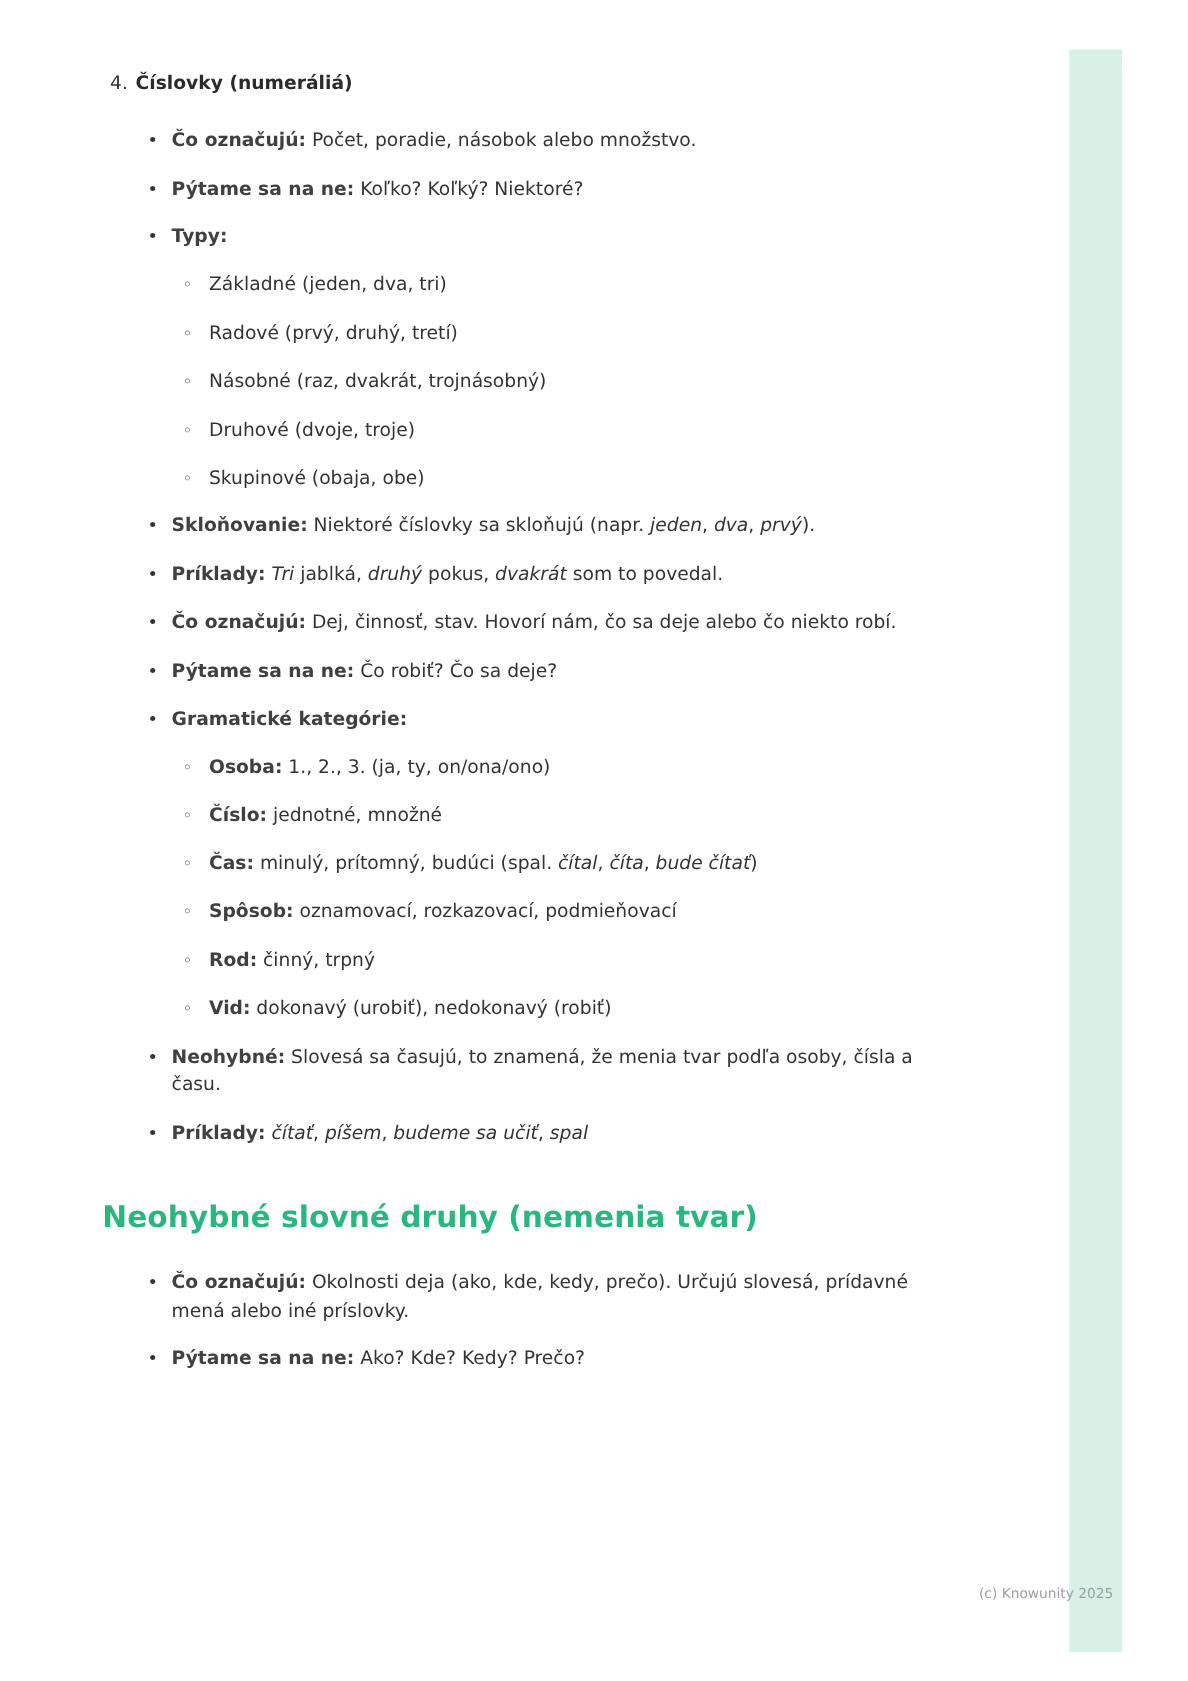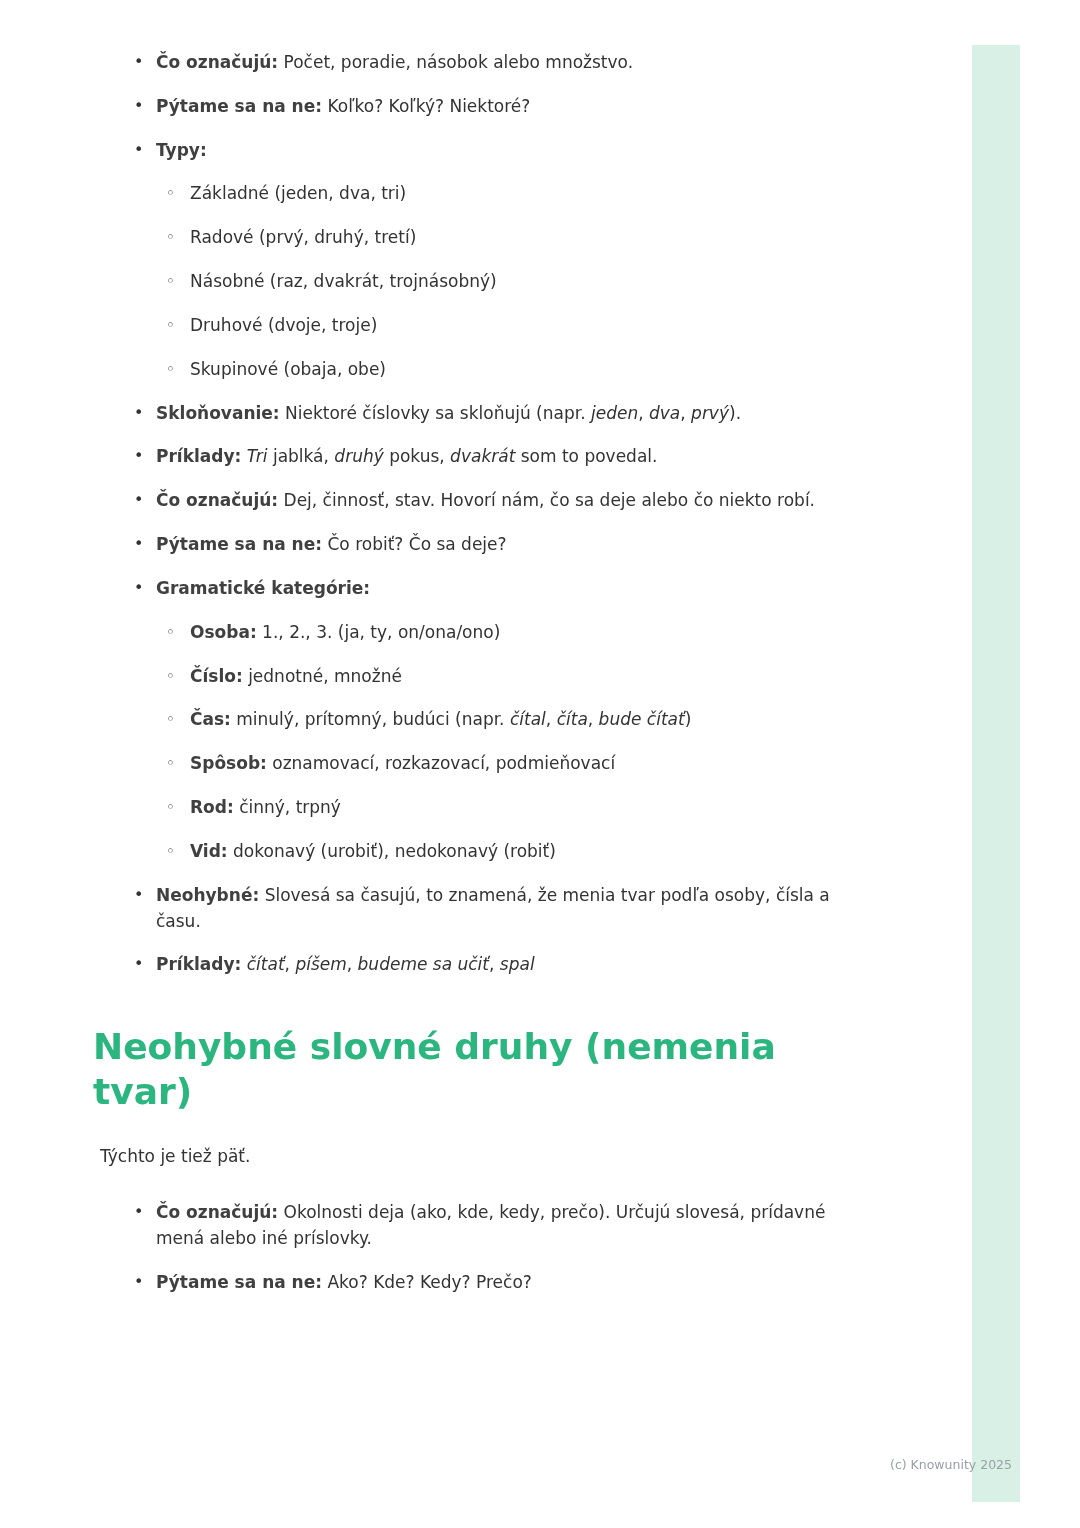--- a/index.html
+++ b/index.html
@@ -67,42 +67,43 @@
     padding-top: 1px;
   }
   .tx {
     flex: 1 1 auto;
   }
   .b { font-weight: 700; color: #404040; }
   .i { font-style: italic; }
   .n { }
   h2.green-heading {
     color: #2bb57f;
-    font-size: 36px;
+    font-size: 27px;
     font-weight: 700;
     margin: 46px 0 30px -7px;
     line-height: 1.25;
   }
   p.para {
     margin: 0 0 30px 0;
   }
   .watermark {
     position: absolute;
     right: 68px;
-    bottom: 56px;
+    bottom: 72px;
     font-size: 12.5px;
     color: #9aa0a6;
   }
 </style>
 </head>
 <body>
 
 <div class="page">
   <div class="accent-strip"></div>
   <div class="content">
+      <div class="numbered"><span class="num">4.</span><span class="ttl">Číslovky (numeráliá)</span></div>
       <div class="bullet">
         <span class="mk">•</span>
         <div class="tx"><span class="b">Čo označujú:</span><span class="n"> Počet, poradie, násobok alebo množstvo.</span></div>
       </div>
       <div class="bullet">
         <span class="mk">•</span>
         <div class="tx"><span class="b">Pýtame sa na ne:</span><span class="n"> Koľko? Koľký? Niektoré?</span></div>
       </div>
       <div class="bullet">
         <span class="mk">•</span>
@@ -151,21 +152,21 @@
       <div class="sub">
         <span class="mk">◦</span>
         <div class="tx"><span class="b">Osoba:</span><span class="n"> 1., 2., 3. (ja, ty, on/ona/ono)</span></div>
       </div>
       <div class="sub">
         <span class="mk">◦</span>
         <div class="tx"><span class="b">Číslo:</span><span class="n"> jednotné, množné</span></div>
       </div>
       <div class="sub">
         <span class="mk">◦</span>
-        <div class="tx"><span class="b">Čas:</span><span class="n"> minulý, prítomný, budúci (napr. </span><span class="i">čítal</span><span class="n">, </span><span class="i">číta</span><span class="n">, </span><span class="i">bude čítať</span><span class="n">)</span></div>
+        <div class="tx"><span class="b">Čas:</span><span class="n"> minulý, prítomný, budúci (spal. </span><span class="i">čítal</span><span class="n">, </span><span class="i">číta</span><span class="n">, </span><span class="i">bude čítať</span><span class="n">)</span></div>
       </div>
       <div class="sub">
         <span class="mk">◦</span>
         <div class="tx"><span class="b">Spôsob:</span><span class="n"> oznamovací, rozkazovací, podmieňovací</span></div>
       </div>
       <div class="sub">
         <span class="mk">◦</span>
         <div class="tx"><span class="b">Rod:</span><span class="n"> činný, trpný</span></div>
       </div>
       <div class="sub">
@@ -174,21 +175,20 @@
       </div>
       <div class="bullet">
         <span class="mk">•</span>
         <div class="tx"><span class="b">Neohybné:</span><span class="n"> Slovesá sa časujú, to znamená, že menia tvar podľa osoby, čísla a času.</span></div>
       </div>
       <div class="bullet">
         <span class="mk">•</span>
         <div class="tx"><span class="b">Príklady:</span><span class="n"> </span><span class="i">čítať</span><span class="n">, </span><span class="i">píšem</span><span class="n">, </span><span class="i">budeme sa učiť</span><span class="n">, </span><span class="i">spal</span></div>
       </div>
       <h2 class="green-heading">Neohybné slovné druhy (nemenia tvar)</h2>
-      <p class="para"><span class="n">Týchto je tiež päť.</span></p>
       <div class="bullet">
         <span class="mk">•</span>
         <div class="tx"><span class="b">Čo označujú:</span><span class="n"> Okolnosti deja (ako, kde, kedy, prečo). Určujú slovesá, prídavné mená alebo iné príslovky.</span></div>
       </div>
       <div class="bullet">
         <span class="mk">•</span>
         <div class="tx"><span class="b">Pýtame sa na ne:</span><span class="n"> Ako? Kde? Kedy? Prečo?</span></div>
       </div>
     </div>
   <div class="watermark">(c) Knowunity 2025</div>

